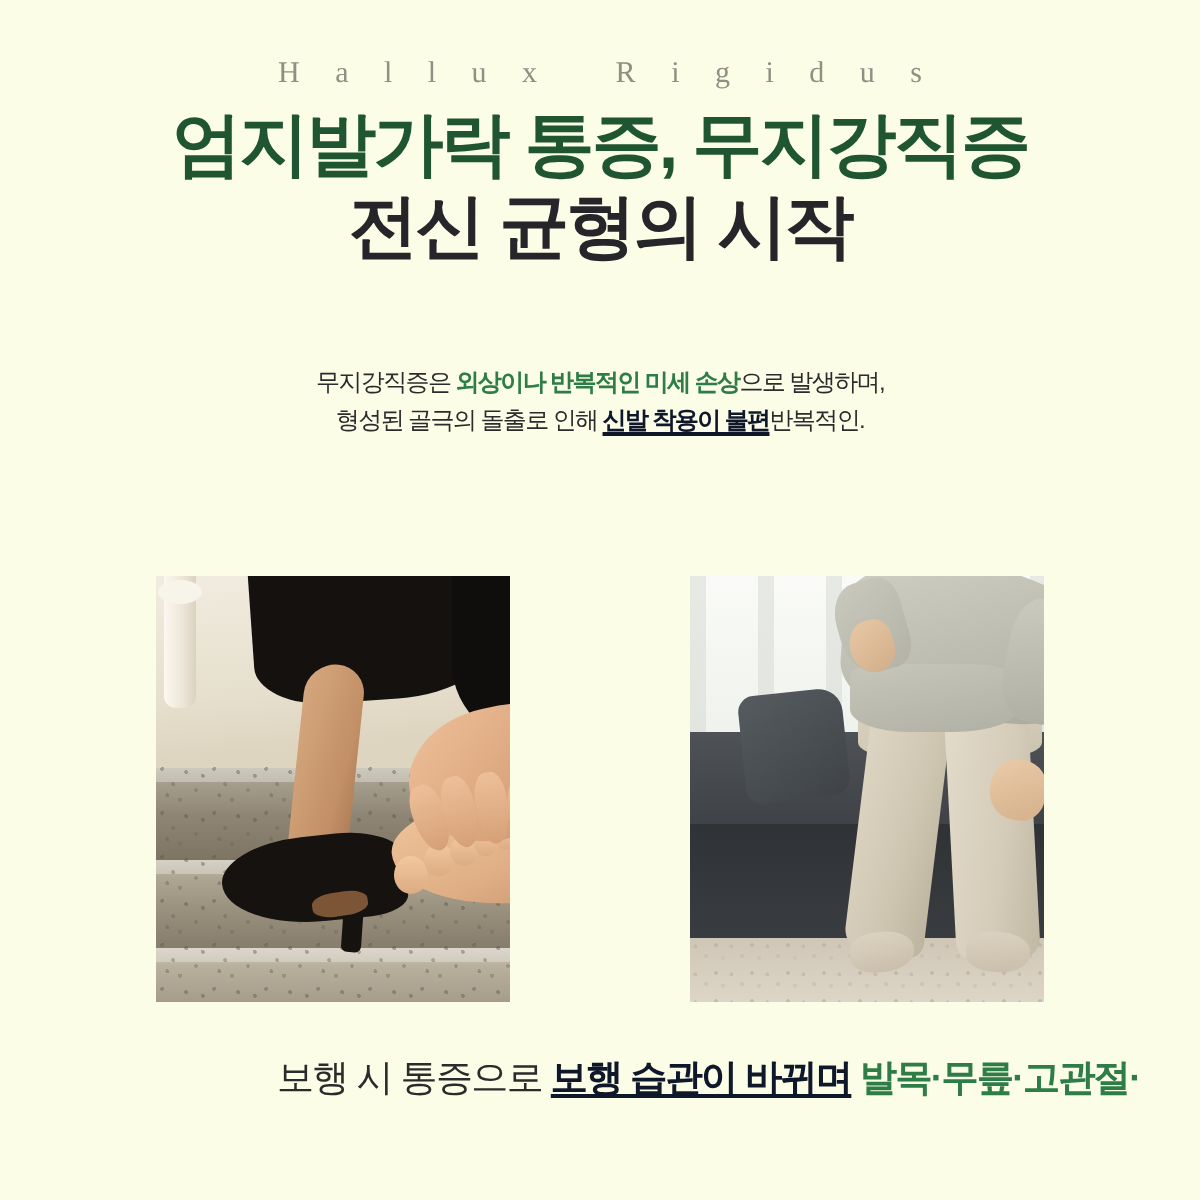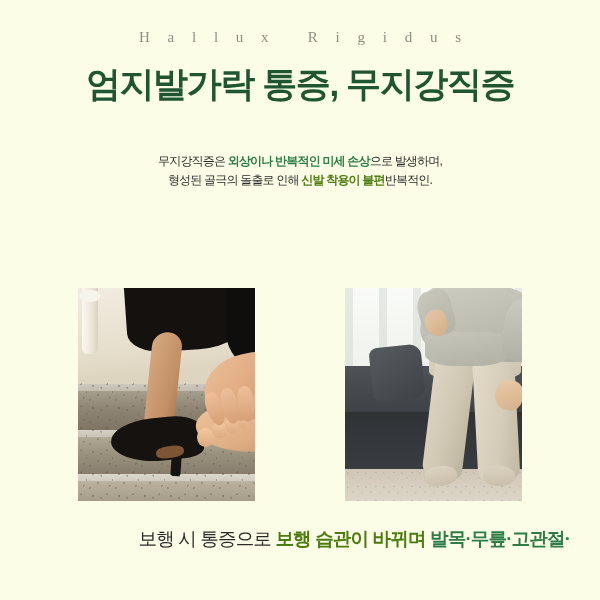--- a/index.html
+++ b/index.html
@@ -35,21 +35,21 @@
     letter-spacing: 7px;
     color: #8f8f84;
     text-align: center;
     text-indent: 7px;
     line-height: 1;
     white-space: pre;
   }
 
   
   .headline {
-    margin-top: 19px;
+    margin-top: 8px;
     text-align: center;
     line-height: 1.16;
     letter-spacing: -1.4px;
   }
   .headline .line {
     display: block;
     font-size: 35px;
     font-weight: 700;
   }
   .headline .line-1 { color: #1f5631; }
@@ -66,21 +66,22 @@
     letter-spacing: -0.8px;
   }
   .lead .row { display: block; }
 
   .g-bold {
     font-weight: 700;
     color: #2e7d46;
   }
   .d-bold-u {
     font-weight: 700;
-    color: #4d7c0f;
+    color: #0f172a;
+    text-decoration: underline;
     text-underline-offset: 2px;
     text-decoration-thickness: 2px;
   }
 
   
   .photos {
     position: absolute;
     top: 272px;
     left: 38px;
     width: 524px;
@@ -403,20 +404,21 @@
 </style>
 </head>
 <body>
 
 <div class="card">
 
   <div class="eyebrow">H a l l u x   R i g i d u s</div>
 
   <h1 class="headline">
     <span class="line line-1">엄지발가락 통증, 무지강직증</span>
+    <span class="line line-2">전신 균형의 시작</span>
   </h1>
 
   <p class="lead">
     <span class="row"><span>무지강직증은 </span><span class="g-bold">외상이나 반복적인 미세 손상</span><span>으로 발생하며,</span></span>
     <span class="row"><span>형성된 골극의 돌출로 인해 </span><span class="d-bold-u">신발 착용이 불편</span><span>반복적인.</span></span>
   </p>
 
   <div class="photos">
 
     <figure class="photo ph-left">

